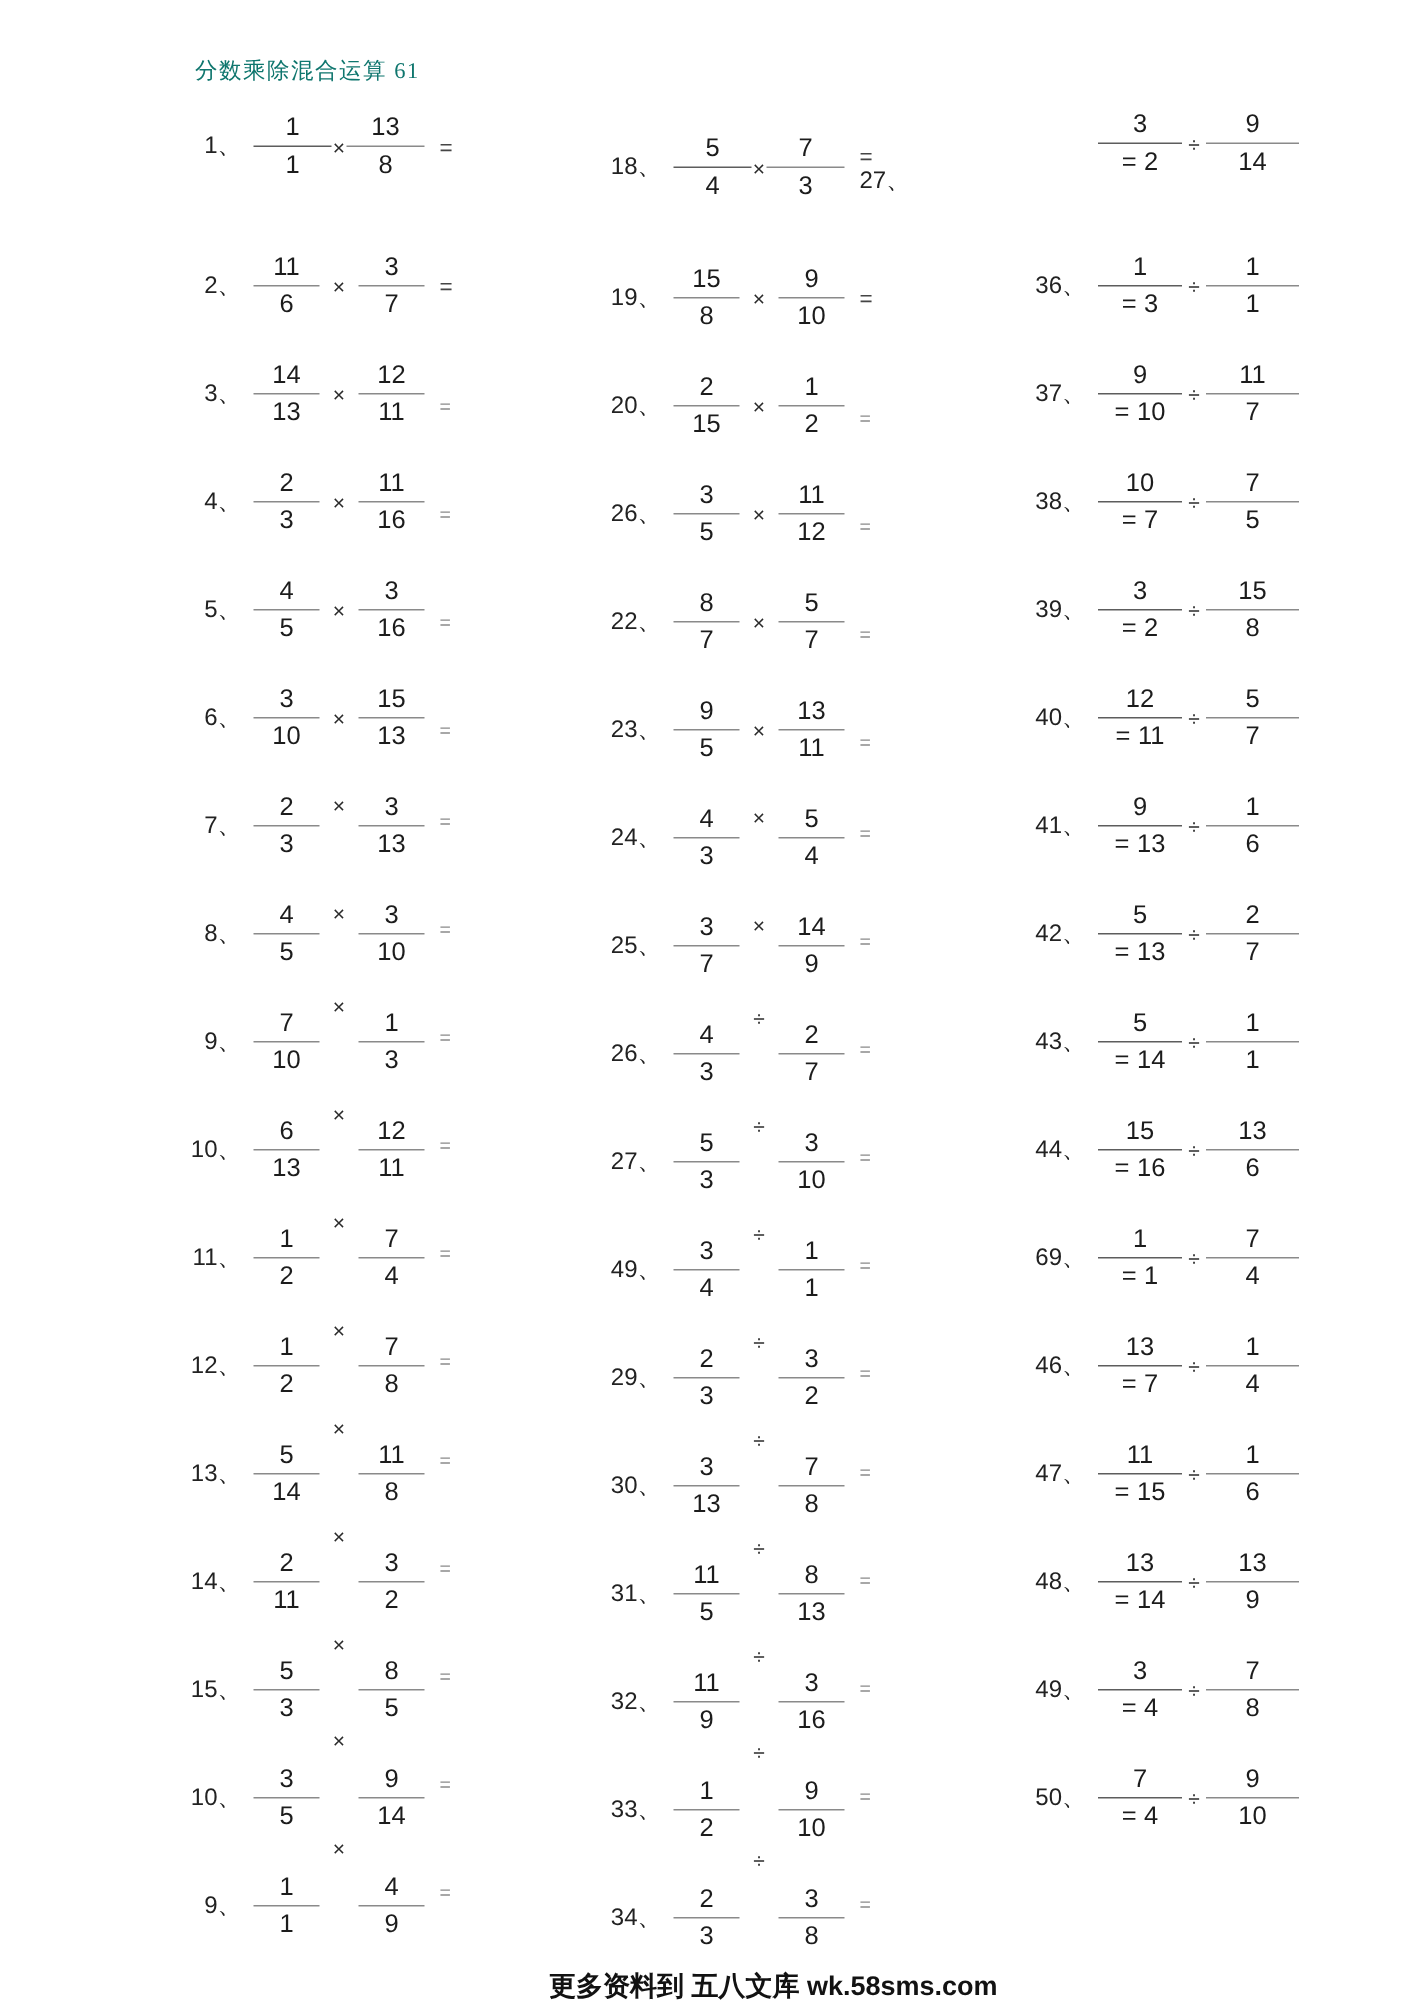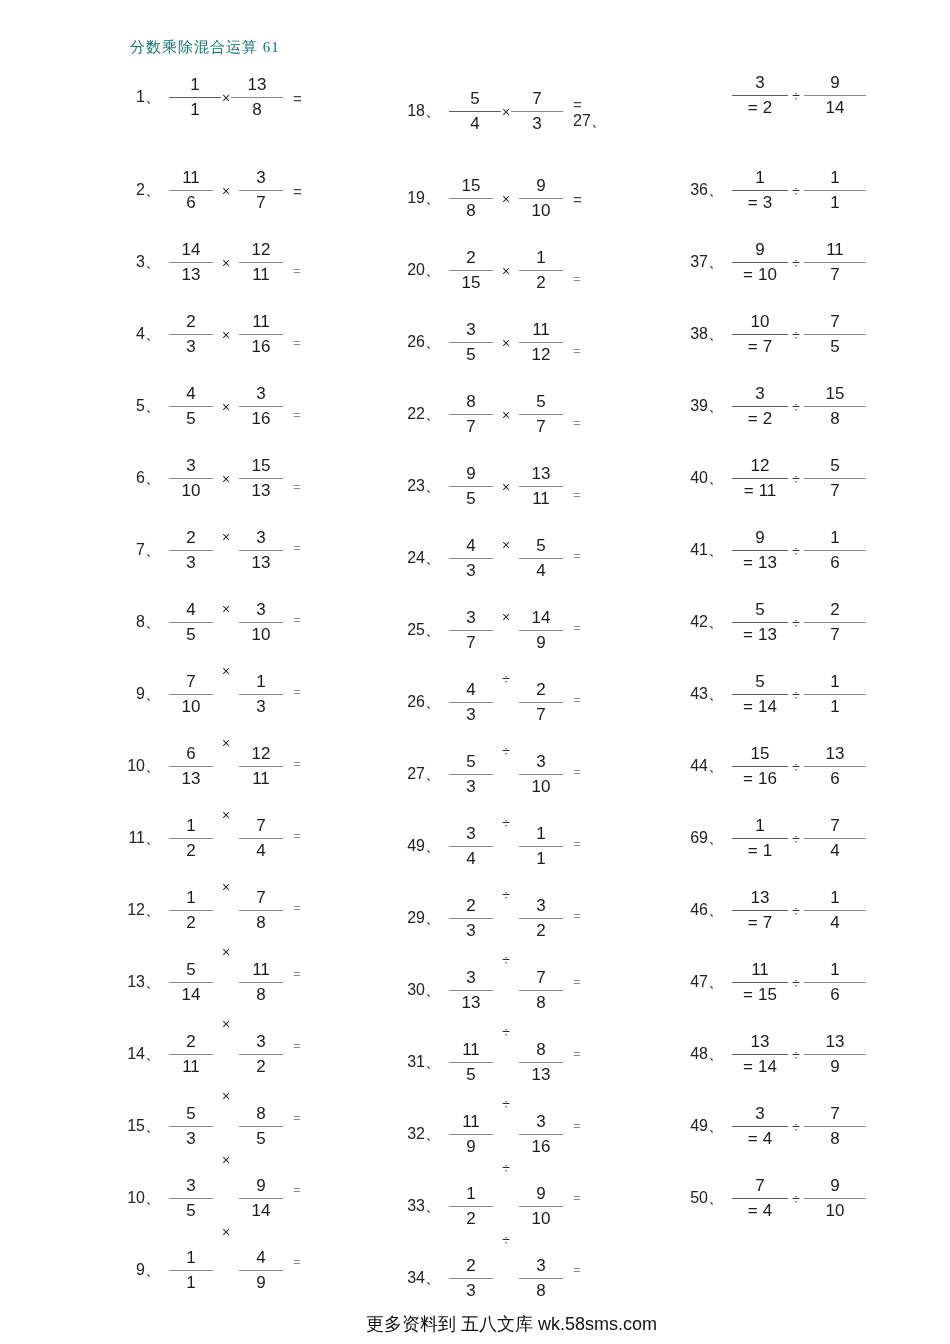--- a/index.html
+++ b/index.html
@@ -49,21 +49,21 @@
   .tail{margin-left:10px;position:relative;top:9px;display:flex;flex-direction:column;align-items:flex-start;}
   .eq{font-size:13px;color:#8d8d8d;line-height:14px;}
   .c12col .prob:nth-child(-n+2) .tail{top:2px;}
   .c12col .prob:nth-child(-n+2) .eq{font-size:15px;color:#454545;}
   .c12col .prob:nth-child(n+7) .tail{top:-2px;}
   .c12col .prob:nth-child(n+13) .tail{top:-8px;}
   .stray{font-size:16px;color:#222;line-height:17px;}
   .deneq{margin-right:5px;}
   .den .dpart{display:inline;}
   .footer{
-    position:absolute;left:366px;top:1312px;font-size:18px;color:#121212;
+    position:absolute;left:366px;top:1312px;font-size:18px;color:#121212;font-weight:bold;
   }
 </style>
 </head>
 <body>
 
 <div class="title">分数乘除混合运算 61</div>
 
 <div class="col col1 c12col">
     <div class="prob c12">
       <span class="plabel">1、</span>

